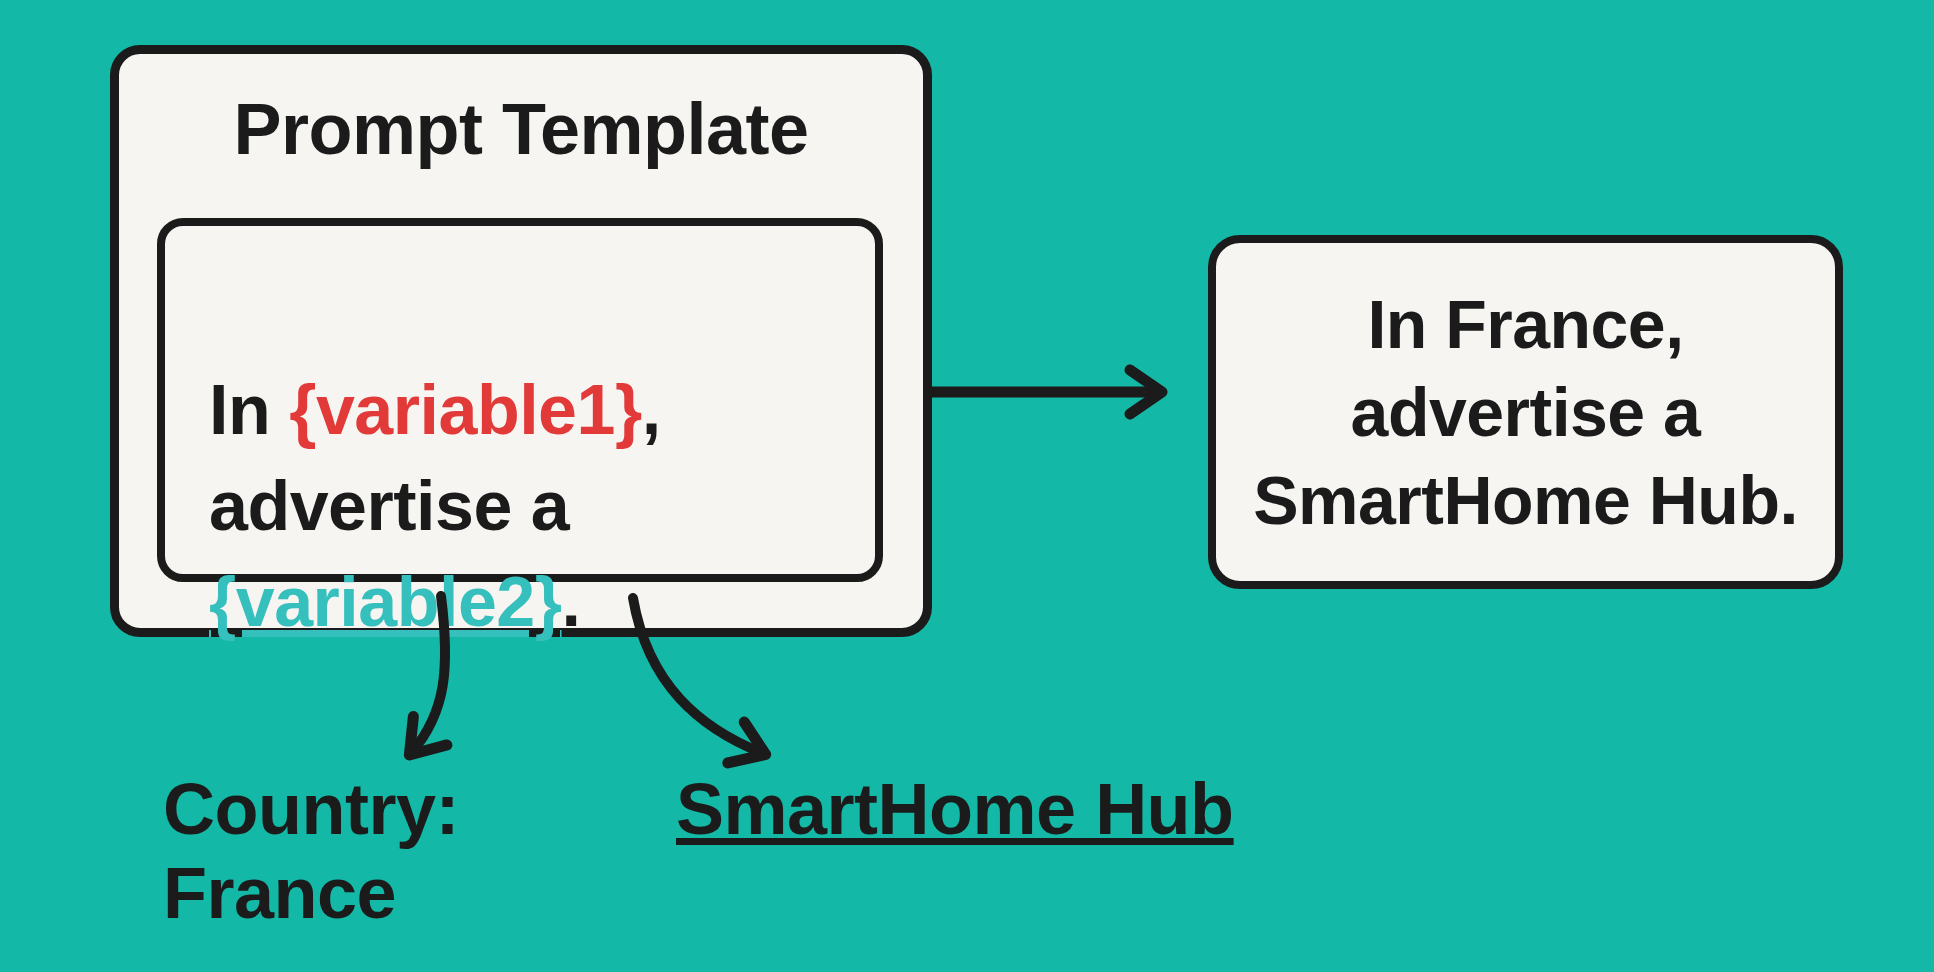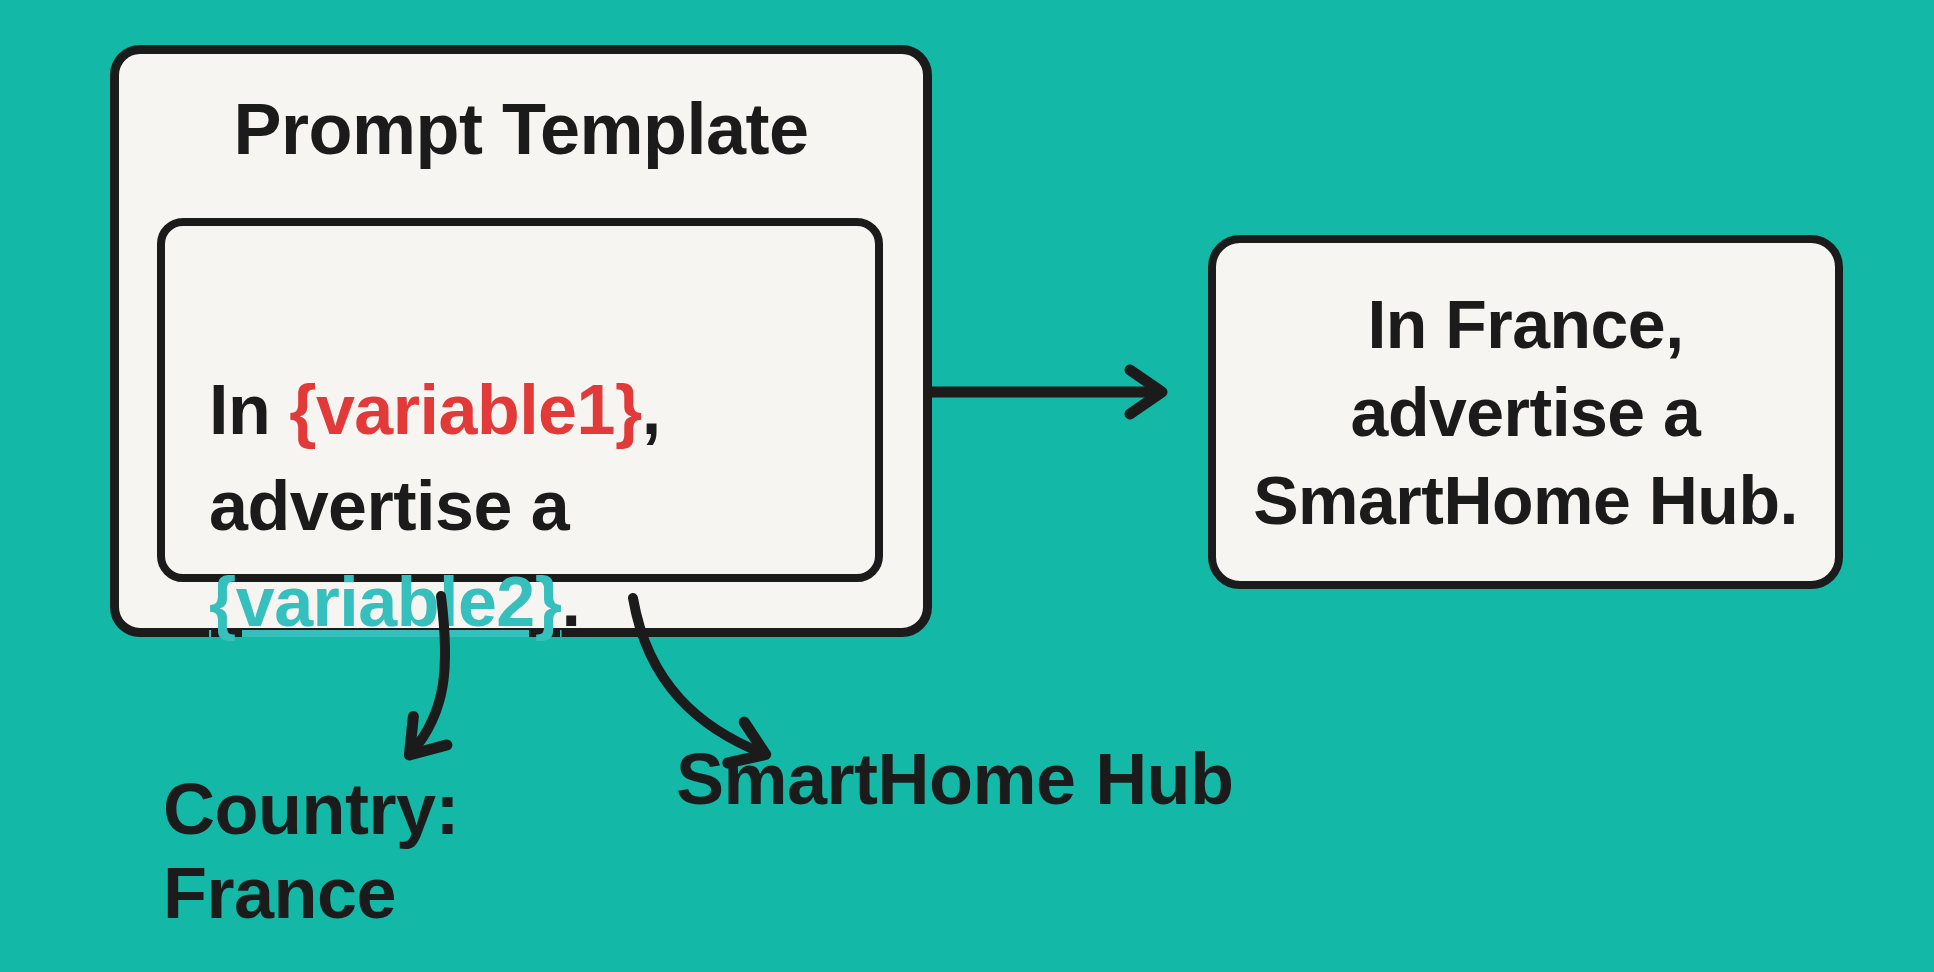--- a/index.html
+++ b/index.html
@@ -82,21 +82,22 @@
     font-size: 72px;
     line-height: 84px;
     white-space: pre-line;
   }
   .country-label {
     left: 163px;
     top: 767px;
   }
   .product-label {
     left: 676px;
-    top: 737px;
+    top: 767px;
+    text-decoration: underline;
   }
   .arrow-layer {
     position: absolute;
     left: 0;
     top: 0;
     width: 1934px;
     height: 972px;
     pointer-events: none;
   }
 </style>

